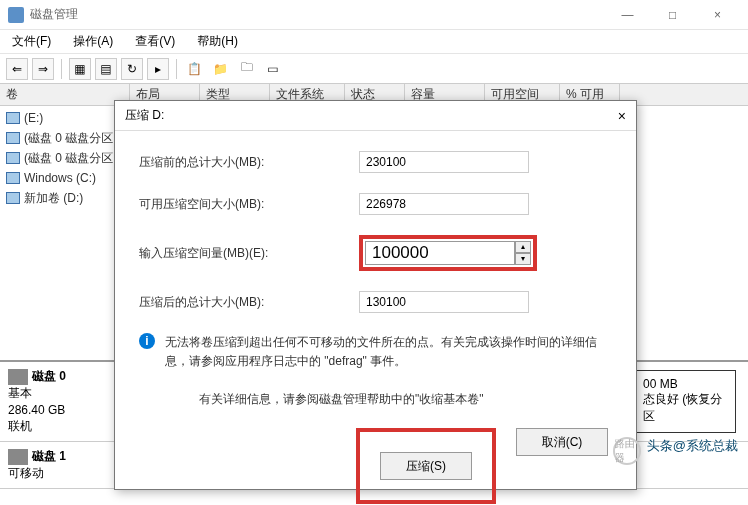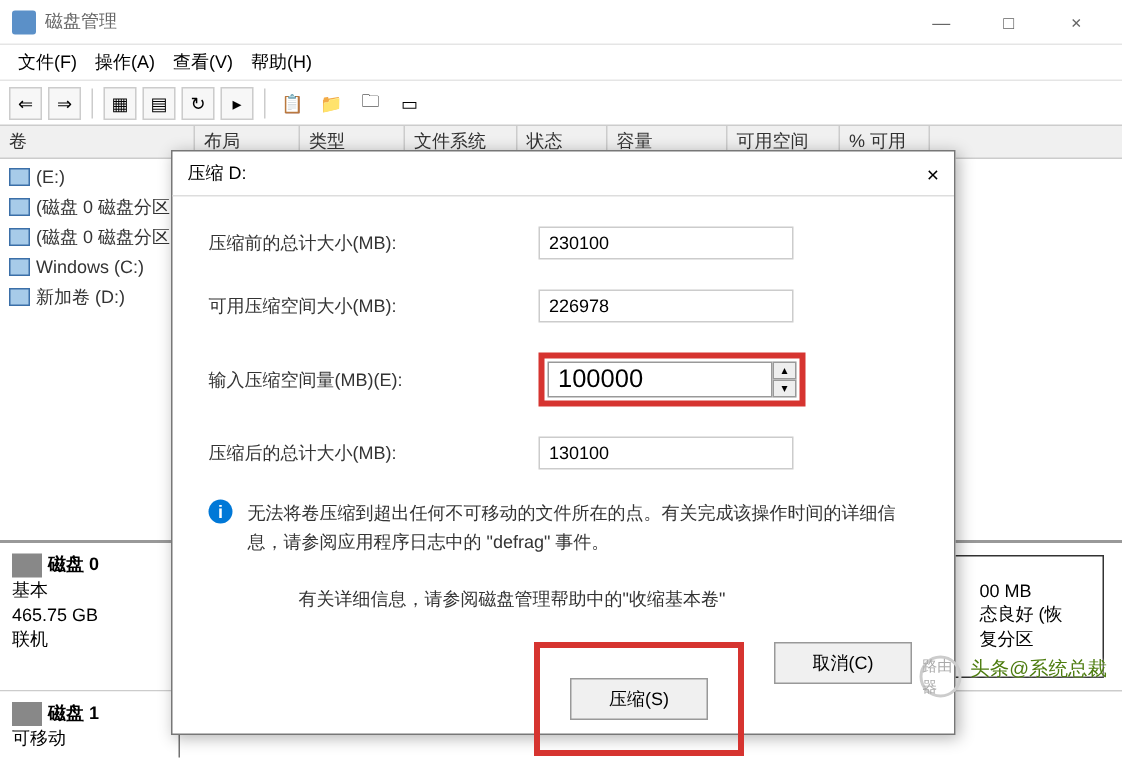--- a/index.html
+++ b/index.html
@@ -2,38 +2,38 @@
 <html><head>
 <meta charset="utf-8">
 <style>
   * { box-sizing: border-box; margin: 0; padding: 0; font-family: "Microsoft YaHei", "Segoe UI", sans-serif; font-size: 12px; }
   body { background: #fff; width: 748px; height: 505px; overflow: hidden; position: relative; }
   .titlebar { height: 30px; display: flex; align-items: center; padding: 0 8px; border-bottom: 1px solid #e5e5e5; background: #fff; }
   .titlebar .icon { width: 16px; height: 16px; margin-right: 6px; background: #5b90c8; display: inline-block; border-radius: 2px; }
   .titlebar .title { flex: 1; color: #666; }
   .winbtns { display: flex; }
   .winbtn { width: 45px; height: 30px; display: flex; align-items: center; justify-content: center; color: #666; cursor: pointer; }
-  .menubar { height: 24px; display: flex; align-items: center; padding: 0 6px; border-bottom: 1px solid #e5e5e5; }
+  .menubar { height: 24px; display: flex; align-items: center; padding: 0 6px; border-bottom: 1px solid #e5e5e5; gap: 10px; }
   .menubar span { padding: 2px 6px; cursor: pointer; }
   .toolbar { height: 30px; display: flex; align-items: center; padding: 0 6px; border-bottom: 1px solid #ccc; gap: 4px; }
   .tb { width: 22px; height: 22px; border: 1px solid #ccc; display: flex; align-items: center; justify-content: center; background: #f7f7f7; }
   .tb.noborder { border: none; background: transparent; }
   .headerrow { display: flex; background: #f0f0f0; border-bottom: 1px solid #ccc; height: 22px; }
   .hcell { border-right: 1px solid #ccc; padding: 2px 6px; color: #333; overflow: hidden; white-space: nowrap; }
   .vols { background: #fff; padding: 2px 0; }
   .volrow { display: flex; align-items: center; height: 20px; padding-left: 6px; color: #333; }
   .volrow .vic { width: 14px; height: 12px; background: #a7cbe9; border: 1px solid #3b6fa8; margin-right: 4px; display: inline-block; }
   .disksec { border-top: 2px solid #999; margin-top: 150px; }
   .disk { display: flex; border-bottom: 1px solid #ccc; }
   .diskhead { width: 120px; background: #fff; border-right: 1px solid #737373; padding: 6px 8px; }
   .diskhead .dicon { width: 20px; height: 16px; background: #888; display: inline-block; margin-right: 4px; vertical-align: middle; }
   .diskhead .dname { font-weight: bold; }
   .diskhead div { line-height: 1.4; }
   .diskbody { flex: 1; padding: 8px; display: flex; }
-  .part { border: 1px solid #333; padding: 16px; margin-right: 4px; }
+  .part { border: 1px solid #333; padding: 6px; margin-right: 4px; }
   
   .dlg { position: absolute; left: 114px; top: 100px; width: 523px; height: 390px; background: #fff; border: 1px solid #777; box-shadow: 2px 2px 10px rgba(0,0,0,0.3); }
   .dlgtitle { height: 30px; display: flex; align-items: center; padding: 0 10px; border-bottom: 1px solid #ddd; }
   .dlgtitle span:first-child { flex: 1; }
   .dlgclose { width: 30px; text-align: right; cursor: pointer; font-size: 14px; }
   .dlgbody { padding: 20px 24px 10px 24px; }
   .frow { display: flex; align-items: center; margin-bottom: 20px; }
   .flabel { width: 220px; color: #333; }
   .fval { width: 170px; height: 22px; border: 1px solid #ccc; padding: 2px 6px; color: #000000; display: flex; align-items: center; }
   .redbox { border: 4px solid #d63430; padding: 2px; display: inline-flex; }
@@ -43,21 +43,21 @@
   .spinbtns div { width: 16px; height: 12px; border: 1px solid #999; background: #eee; font-size: 8px; text-align: center; line-height: 10px; cursor: pointer; }
   .info { display: flex; margin: 10px 0 20px 0; }
   .infoicon { width: 16px; height: 16px; border-radius: 50%; background: #0078d7; color: #fff; font-weight: bold; text-align: center; line-height: 16px; margin-right: 10px; flex-shrink: 0; }
   .infotext { color: #333; line-height: 1.6; }
   .helptext { margin: 14px 0 20px 60px; color: #333; }
   .dlgbtns { display: flex; justify-content: flex-end; gap: 20px; margin-top: 10px; padding-right: 4px; }
   .btn { width: 92px; height: 28px; border: 1px solid #999; background: #f0f0f0; display: flex; align-items: center; justify-content: center; cursor: pointer; }
   .redbox-btn { border: 4px solid #d63430; padding: 20px; }
   .watermark { position: absolute; right: 10px; bottom: 40px; display: flex; align-items: flex-start; gap: 6px; }
   .watermark .circ { width: 28px; height: 28px; border-radius: 50%; border: 2px solid #ccc; display: flex; align-items: center; justify-content: center; color: #aaa; font-size: 10px; }
-  .watermark .txt { color: #4d7c0f; font-size: 13px; text-shadow: 0 0 2px #fff; }
+  .watermark .txt { color: #0c4a6e; font-size: 13px; text-shadow: 0 0 2px #fff; }
 </style>
 </head>
 <body>
 
 <div class="titlebar">
   <span class="icon"></span>
   <span class="title">磁盘管理</span>
   <div class="winbtns">
     <div class="winbtn">—</div>
     <div class="winbtn">□</div>
@@ -119,21 +119,21 @@
       <span class="vic"></span>
       <span>新加卷 (D:)</span>
     </div>
 </div>
 
 <div class="disksec">
   <div class="disk">
     <div class="diskhead">
       <div><span class="dicon"></span><span class="dname">磁盘 0</span></div>
       <div>基本</div>
-      <div>465.75 GB</div>
+      <div>286.40 GB</div>
       <div>联机</div>
     </div>
     <div class="diskbody">
       <div style="flex:1"></div>
       <div class="part" style="width:100px">
         <div>00 MB</div>
         <div>态良好 (恢复分区</div>
       </div>
     </div>
   </div>

